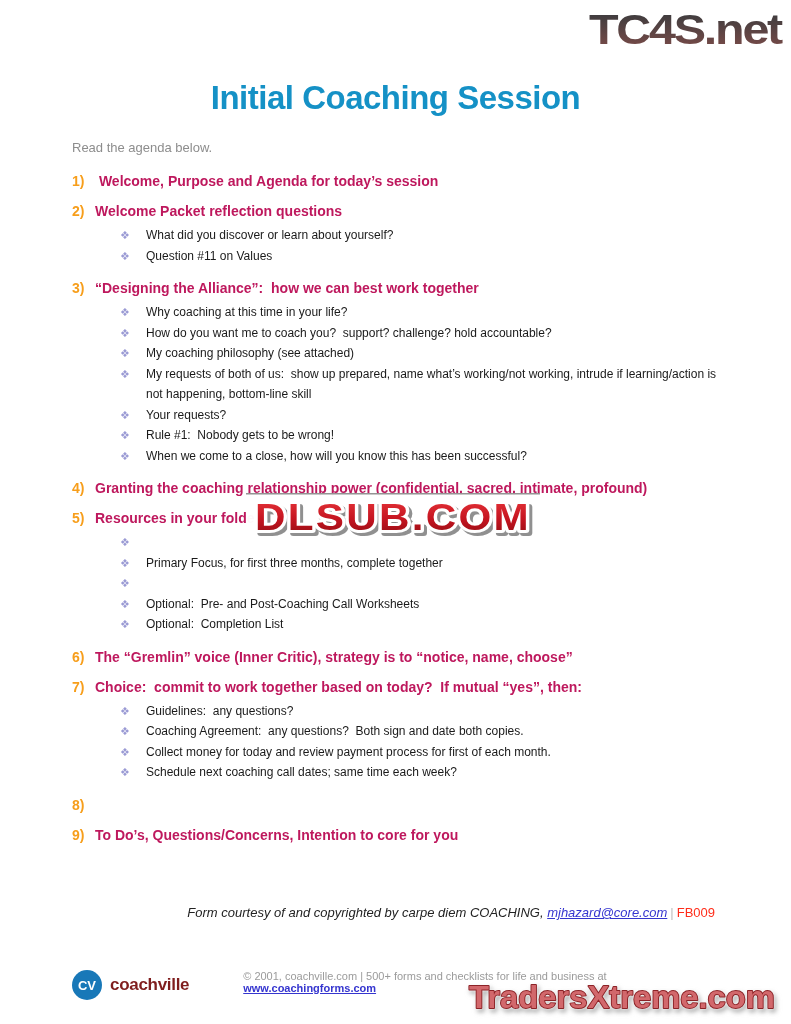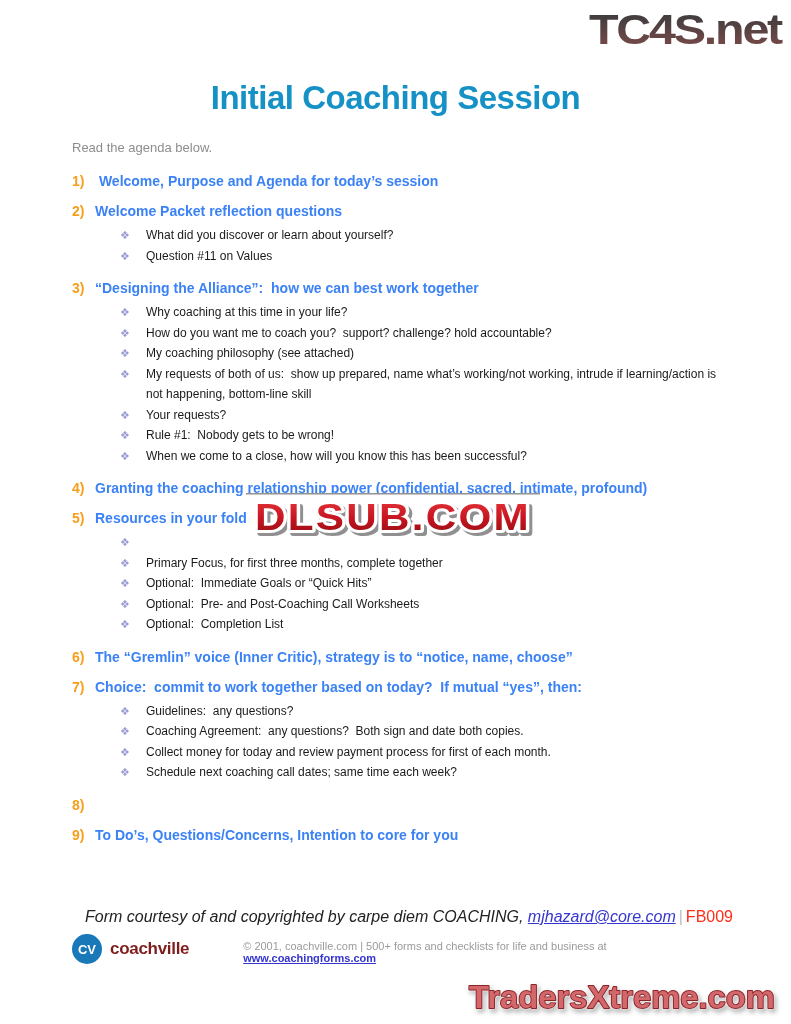--- a/index.html
+++ b/index.html
@@ -32,21 +32,21 @@
   }
 
   
   .agenda{margin:18px 0 0 72px;}
   .agenda-item{display:flex;margin-top:14px;line-height:16px;}
   .agenda-num{
     flex:0 0 23px;
     font-size:14px;font-weight:bold;color:#F79E1B;
   }
   .agenda-title{
-    font-size:14px;font-weight:bold;color:#3b82f6;
+    font-size:14px;font-weight:bold;color:#be185d;
     white-space:pre-wrap;
     max-width:620px;
   }
   .bullets{margin-top:6px;}
   .bullet-row{display:flex;padding-left:48px;line-height:20.5px;}
   .bullet-glyph{
     flex:0 0 26px;
     font-size:11px;color:#9a9ad4;
     line-height:20.5px;
   }
@@ -54,31 +54,31 @@
     font-size:12px;color:#1a1a1a;
     white-space:pre-wrap;
     max-width:575px;
   }
 
   
   .wm-dlsub{position:absolute;left:246px;top:491px;}
 
   
   .footnote{
-    position:absolute;top:892px;right:58px;
-    font-size:16px;font-style:italic;color:#222;
+    position:absolute;top:892px;right:76px;
+    font-size:13px;font-style:italic;color:#222;
   }
   .footnote a{color:#3535cf;}
   .footnote .sep{color:#bdbdbd;font-style:normal;padding:0 3px;}
   .footnote .code{color:#ff2d1a;font-style:normal;}
 
   
   .footer{
-    position:absolute;top:934px;left:72px;right:72px;
-    display:flex;align-items:flex-end;
+    position:absolute;top:970px;left:72px;right:72px;
+    display:flex;align-items:flex-start;
   }
   .logo{display:flex;align-items:center;}
   .logo-circle{
     width:30px;height:30px;border-radius:50%;
     background:#1878b8;color:#fff;
     font-size:13px;font-weight:bold;
     display:flex;align-items:center;justify-content:center;
   }
   .logo-text{
     margin-left:8px;
@@ -179,21 +179,20 @@
       <div class="bullets">
         <div class="bullet-row">
           <span class="bullet-glyph">❖</span>
         </div>
         <div class="bullet-row">
           <span class="bullet-glyph">❖</span>
           <span class="bullet-text">Primary Focus, for first three months, complete together</span>
         </div>
         <div class="bullet-row">
           <span class="bullet-glyph">❖</span>
-          <span class="bullet-text">Optional:  Immediate Goals or “Quick Hits”</span>
         </div>
         <div class="bullet-row">
           <span class="bullet-glyph">❖</span>
           <span class="bullet-text">Optional:  Pre- and Post-Coaching Call Worksheets</span>
         </div>
         <div class="bullet-row">
           <span class="bullet-glyph">❖</span>
           <span class="bullet-text">Optional:  Completion List</span>
         </div>
       </div>

